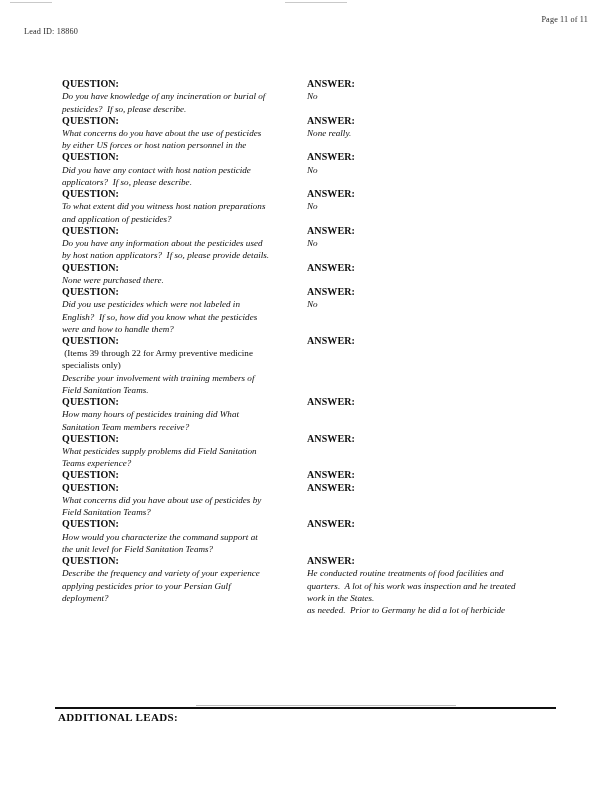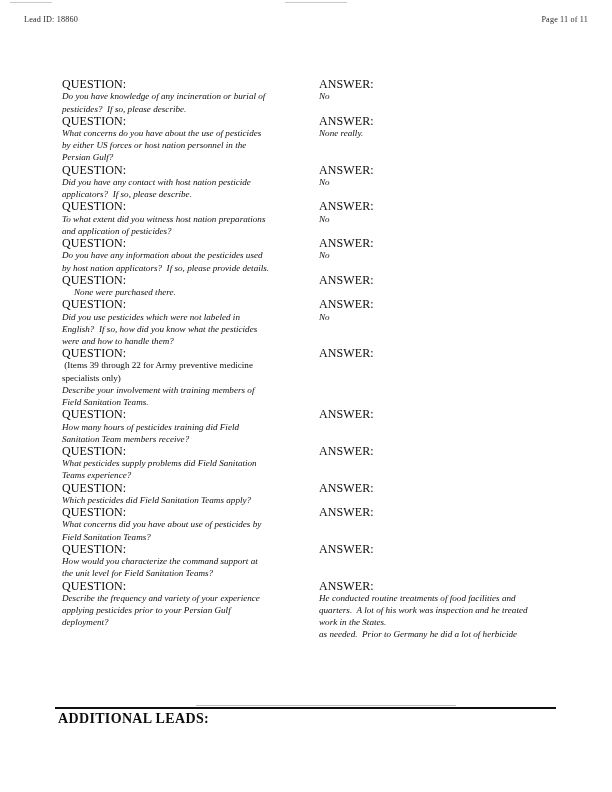--- a/index.html
+++ b/index.html
@@ -33,21 +33,21 @@
     left: 24px;
     right: 24px;
     height: 12px;
     font-size: 8.2px;
     letter-spacing: 0.15px;
     color: #2b2b2b;
   }
   .page-header .lead-id {
     position: absolute;
     left: 0;
-    top: 0;
+    top: 12px;
     white-space: nowrap;
   }
   .page-header .page-number {
     position: absolute;
     right: 0;
     top: 0;
     white-space: nowrap;
   }
 
   
@@ -67,25 +67,24 @@
     align-items: flex-start;
     width: 100%;
   }
   .col-question {
     width: 245px;
     flex: 0 0 245px;
   }
   .col-answer {
     width: 251px;
     flex: 0 0 251px;
-    margin-left: 12px;
   }
   .qa-label {
-    font-weight: normal;
-    font-size: 12px;
+    font-weight: bold;
+    font-size: 10px;
     line-height: 12.3px;
     letter-spacing: 0.1px;
   }
   .qa-text {
     font-size: 9.1px;
     line-height: 12.2px;
     letter-spacing: 0.01px;
   }
   .qa-text .ln { display: block; white-space: pre; font-style: italic; }
   .qa-note {
@@ -108,21 +107,21 @@
     left: 196px;
     top: 705px;
     width: 260px;
     height: 1px;
     background: #bdbdbd;
   }
   .additional-leads {
     position: absolute;
     left: 58px;
     top: 711px;
-    font-size: 14px;
+    font-size: 11px;
     font-weight: bold;
     letter-spacing: 0.35px;
   }
 </style>
 </head>
 <body>
 
 <div class="scan-artifact a1"></div>
 <div class="scan-artifact a2"></div>
 
@@ -154,21 +153,20 @@
     <div class="qa-pair">
       <div class="qa-row">
         <div class="col-question qa-label">QUESTION:</div>
         <div class="col-answer qa-label">ANSWER:</div>
       </div>
       <div class="qa-row">
         <div class="col-question">
           <div class="qa-text">
             <span class="ln">What concerns do you have about the use of pesticides</span>
             <span class="ln">by either US forces or host nation personnel in the</span>
-            <span class="ln">Persian Gulf?</span>
           </div>
         </div>
         <div class="col-answer">
           <div class="qa-text">
             <span class="ln">None really.</span>
           </div>
         </div>
       </div>
     </div>
     <div class="qa-pair">
@@ -283,21 +281,21 @@
       </div>
     </div>
     <div class="qa-pair">
       <div class="qa-row">
         <div class="col-question qa-label">QUESTION:</div>
         <div class="col-answer qa-label">ANSWER:</div>
       </div>
       <div class="qa-row">
         <div class="col-question">
           <div class="qa-text">
-            <span class="ln">How many hours of pesticides training did Field</span>
+            <span class="ln">How many hours of pesticides training did What</span>
             <span class="ln">Sanitation Team members receive?</span>
           </div>
         </div>
         <div class="col-answer">
           <div class="qa-text"></div>
         </div>
       </div>
     </div>
     <div class="qa-pair">
       <div class="qa-row">
@@ -313,30 +311,20 @@
         </div>
         <div class="col-answer">
           <div class="qa-text"></div>
         </div>
       </div>
     </div>
     <div class="qa-pair">
       <div class="qa-row">
         <div class="col-question qa-label">QUESTION:</div>
         <div class="col-answer qa-label">ANSWER:</div>
-      </div>
-      <div class="qa-row">
-        <div class="col-question">
-          <div class="qa-text">
-            <span class="ln">Which pesticides did Field Sanitation Teams apply?</span>
-          </div>
-        </div>
-        <div class="col-answer">
-          <div class="qa-text"></div>
-        </div>
       </div>
     </div>
     <div class="qa-pair">
       <div class="qa-row">
         <div class="col-question qa-label">QUESTION:</div>
         <div class="col-answer qa-label">ANSWER:</div>
       </div>
       <div class="qa-row">
         <div class="col-question">
           <div class="qa-text">

